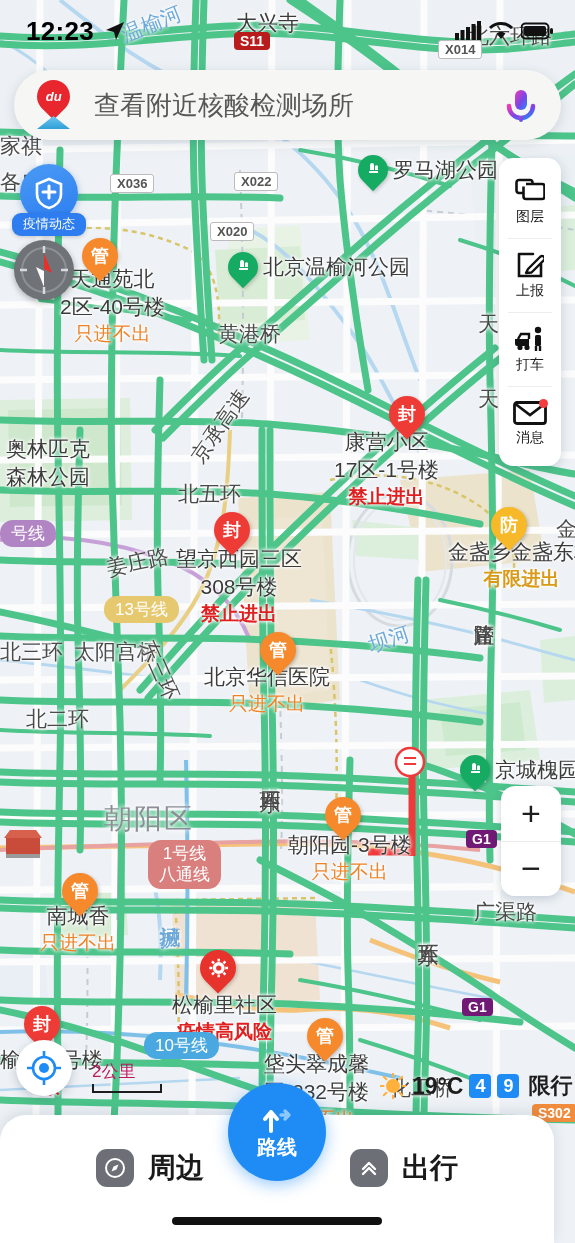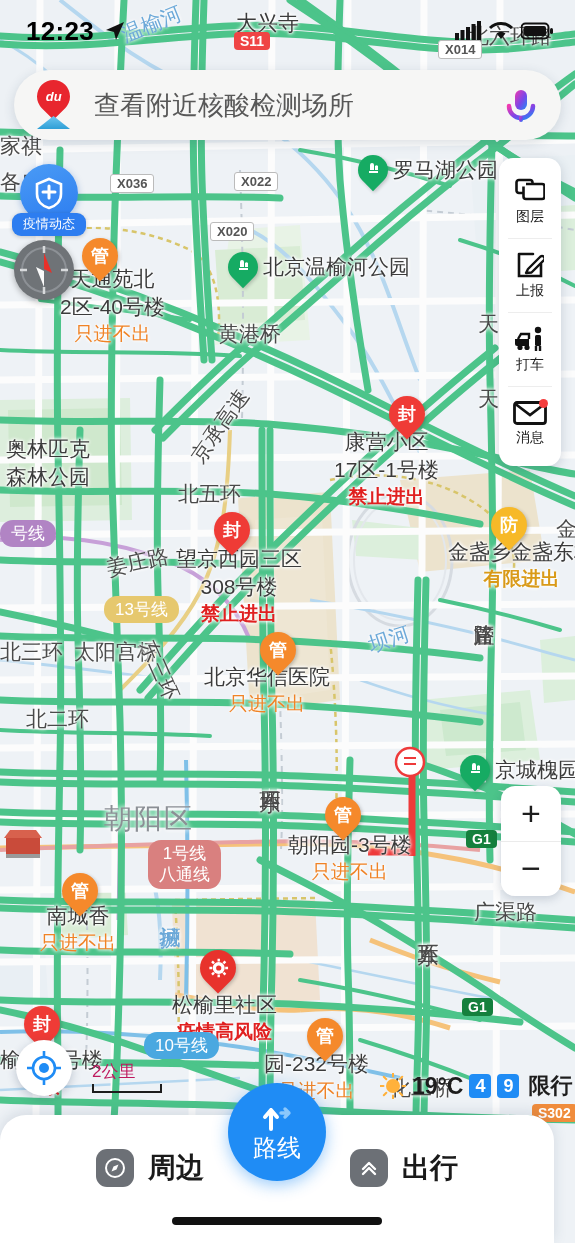--- a/index.html
+++ b/index.html
@@ -172,23 +172,23 @@
   
   .metro{
     position:absolute; z-index:21; color:#fff; font-size:17px; font-weight:500;
     border-radius:13px; padding:3px 11px; text-align:center; line-height:1.25;
   }
   
   .shield{
     position:absolute; z-index:21; font-size:14px; font-weight:700; color:#fff;
     border-radius:4px; padding:1px 6px;
   }
-  .shield.green{ background:#ef4444; }
+  .shield.green{ background:#b91c1c; }
   .shield.orange{ background:#f08c3c; }
-  .shield.red{ background:#15803d; }
+  .shield.red{ background:#701a75; }
   .shield.white{ background:#fff; color:#555; border:1px solid #bbb;
                  font-size:13px; border-radius:3px; }
 
   
   #bottom-nav{
     position:absolute; left:0; bottom:0; width:554px; height:128px; z-index:50;
     background:#fff; border-radius:26px 26px 0 0;
     box-shadow:0 -3px 14px rgba(40,60,90,.13);
   }
   .nav-item{
@@ -201,21 +201,21 @@
     width:38px; height:38px; background:#6c7076; border-radius:11px;
     display:flex; align-items:center; justify-content:center;
   }
   .nav-label{ font-size:28px; font-weight:700; color:#1a1a1a; }
   #nav-route{
     position:absolute; left:50%; top:-32px; transform:translateX(-50%);
     width:98px; height:98px; border-radius:50%; background:#1f8cf5;
     display:flex; flex-direction:column; align-items:center; justify-content:center;
     box-shadow:0 4px 16px rgba(31,140,245,.45); cursor:pointer; gap:1px;
   }
-  #nav-route .nav-label{ color:#fff; font-size:24px; font-weight:400; }
+  #nav-route .nav-label{ color:#fff; font-size:20px; font-weight:700; }
   #home-indicator{
     position:absolute; left:50%; bottom:18px; transform:translateX(-50%);
     width:210px; height:8px; border-radius:4px; background:#111;
   }
 </style>
 </head>
 <body>
 
 <div id="map-canvas">
   <svg id="map-svg" viewBox="0 0 575 1243" xmlns="http://www.w3.org/2000/svg">
@@ -487,20 +487,21 @@
     </div>
     <div class="mlabel" style="position: absolute; left: 40px; top: 902px; text-align: center;">
       <div class="poi-name" style="position: static; left: 0px; top: 0px;">南城香</div>
       <div class="status-orange" style="position: static; left: 0px; top: 0px;">只进不出</div>
     </div>
     <div class="mlabel" style="position: absolute; left: 172px; top: 991px; text-align: center;">
       <div class="poi-name" style="position: static; left: 0px; top: 0px;">松榆里社区</div>
       <div class="status-red" style="position: static; left: 0px; top: 0px;">疫情高风险</div>
     </div>
     <div class="mlabel" style="position: absolute; left: 264px; top: 1050px; text-align: center;">
+      <div class="poi-name" style="position: static; left: 0px; top: 0px;">垡头翠成馨</div>
       <div class="poi-name" style="position: static; left: 0px; top: 0px;">园-232号楼</div>
       <div class="status-orange" style="position: static; left: 0px; top: 0px;">只进不出</div>
     </div>
     <div class="mlabel" style="position: absolute; left: 0px; top: 1046px; text-align: center;">
       <div class="poi-name" style="position: static; left: 0px; top: 0px;">榆园-4号楼</div>
       <div class="status-red" style="position: static; left: 0px; top: 0px;">禁</div>
     </div>
     <div class="pin orange" style="left: 82px; top: 238px;">
       <span>管</span>
     </div>

